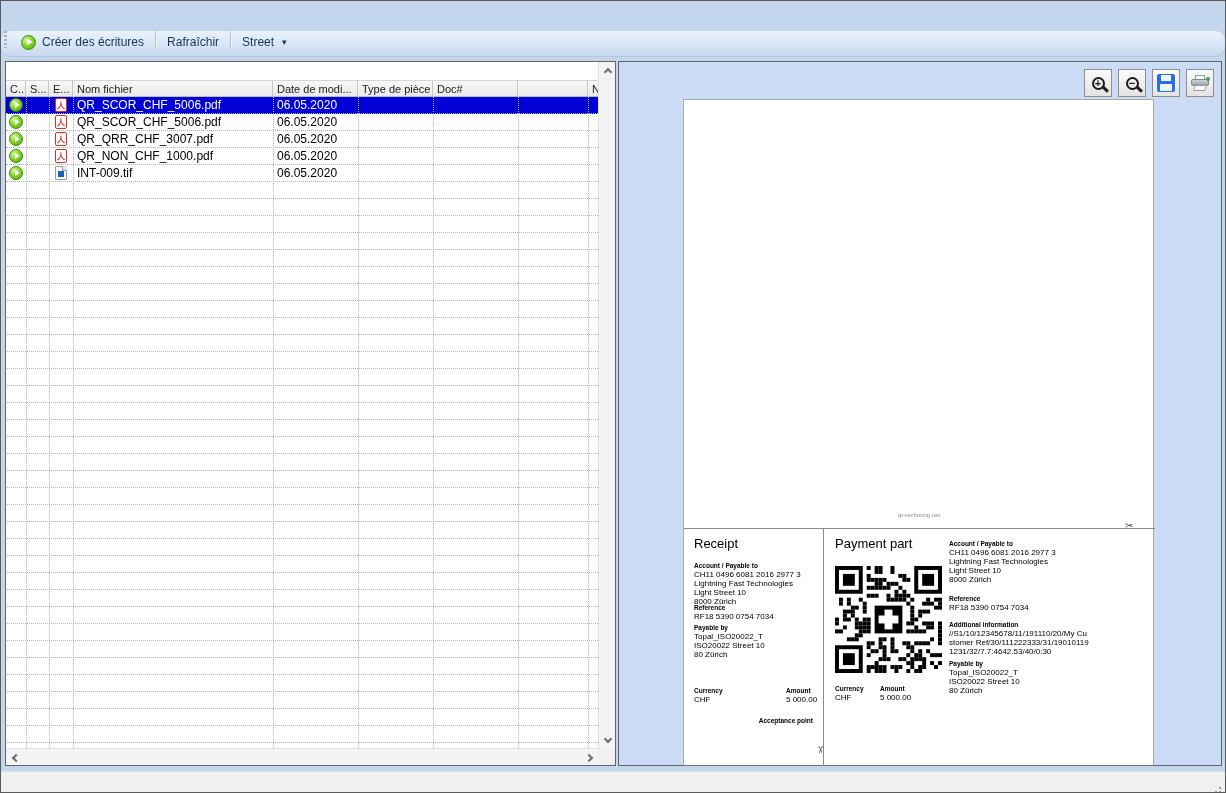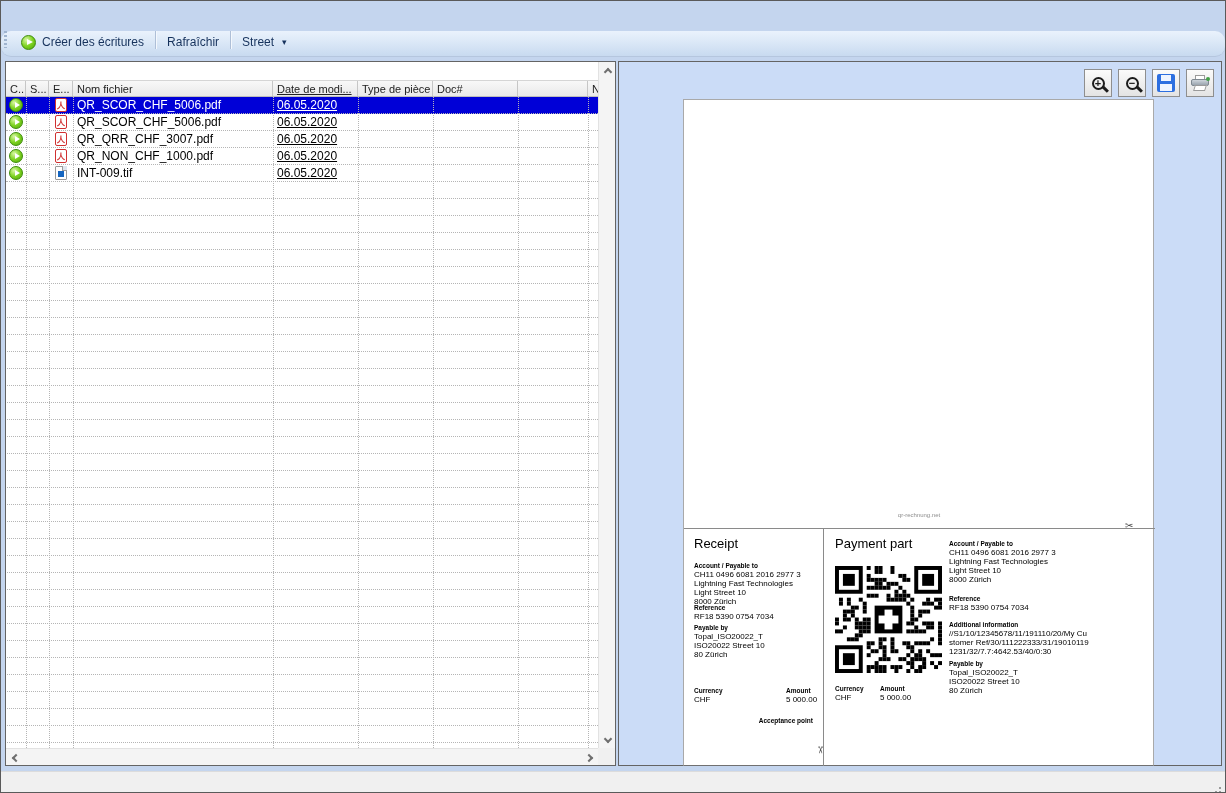--- a/index.html
+++ b/index.html
@@ -44,21 +44,21 @@
                 padding:2px 0 0 4px; background:#fff; overflow:hidden; white-space:nowrap; }
   .grid-header { position:absolute; left:0; top:18px; width:592px; height:17px; display:flex;
                  background:linear-gradient(#f8f8f8,#e9e9e9); border-top:1px solid #d5d5d5; border-bottom:1px solid #bdbdbd;
                  font-size:11px; color:#222; overflow:hidden; }
   .hcell { height:100%; padding:2px 0 0 4px; border-right:1px solid #c6c6c6; overflow:hidden; white-space:nowrap; }
   .grid-rows { position:absolute; left:0; top:35px; width:592px; }
   .grow { display:flex; height:17px; border-bottom:1px dotted #b5b5b5; font-size:12px; color:#000; background:#fff; }
   .grow.sel { background:#0000d7; color:#fff; }
   .gcell { height:100%; overflow:hidden; white-space:nowrap; display:flex; align-items:center; }
   .c-c { width:20px; justify-content:center; } .c-s { width:23px; } .c-e { width:24px; justify-content:center; }
-  .c-name { width:200px; padding-left:4px; } .c-date { width:85px; padding-left:4px;text-decoration:underline; }
+  .c-name { width:200px; padding-left:4px; } .c-date { width:85px; padding-left:4px; }
   .c-type { width:75px; } .c-doc { width:85px; } .c-x { width:70px; } .c-n { width:10px; }
   .grow .play-icon { width:14px; height:14px; flex:0 0 14px; }
   .grow .play-tri { border-left-width:5px; border-top-width:3px; border-bottom-width:3px; }
 
   .file-icon { position:relative; width:12px; height:14px; background:#fff; display:inline-block; }
   .file-icon.pdf { border:1px solid #d03030; border-radius:2px; color:#d03030; font-size:8px; font-weight:bold;
                    display:flex; align-items:center; justify-content:center; }
   .file-icon.tif { border:1px solid #9a9a9a; border-radius:1px; }
   .file-icon.tif::before { content:""; position:absolute; right:-1px; top:-1px; width:4px; height:4px;
                    background:#dfe6ee; border-left:1px solid #9a9a9a; border-bottom:1px solid #9a9a9a; }

